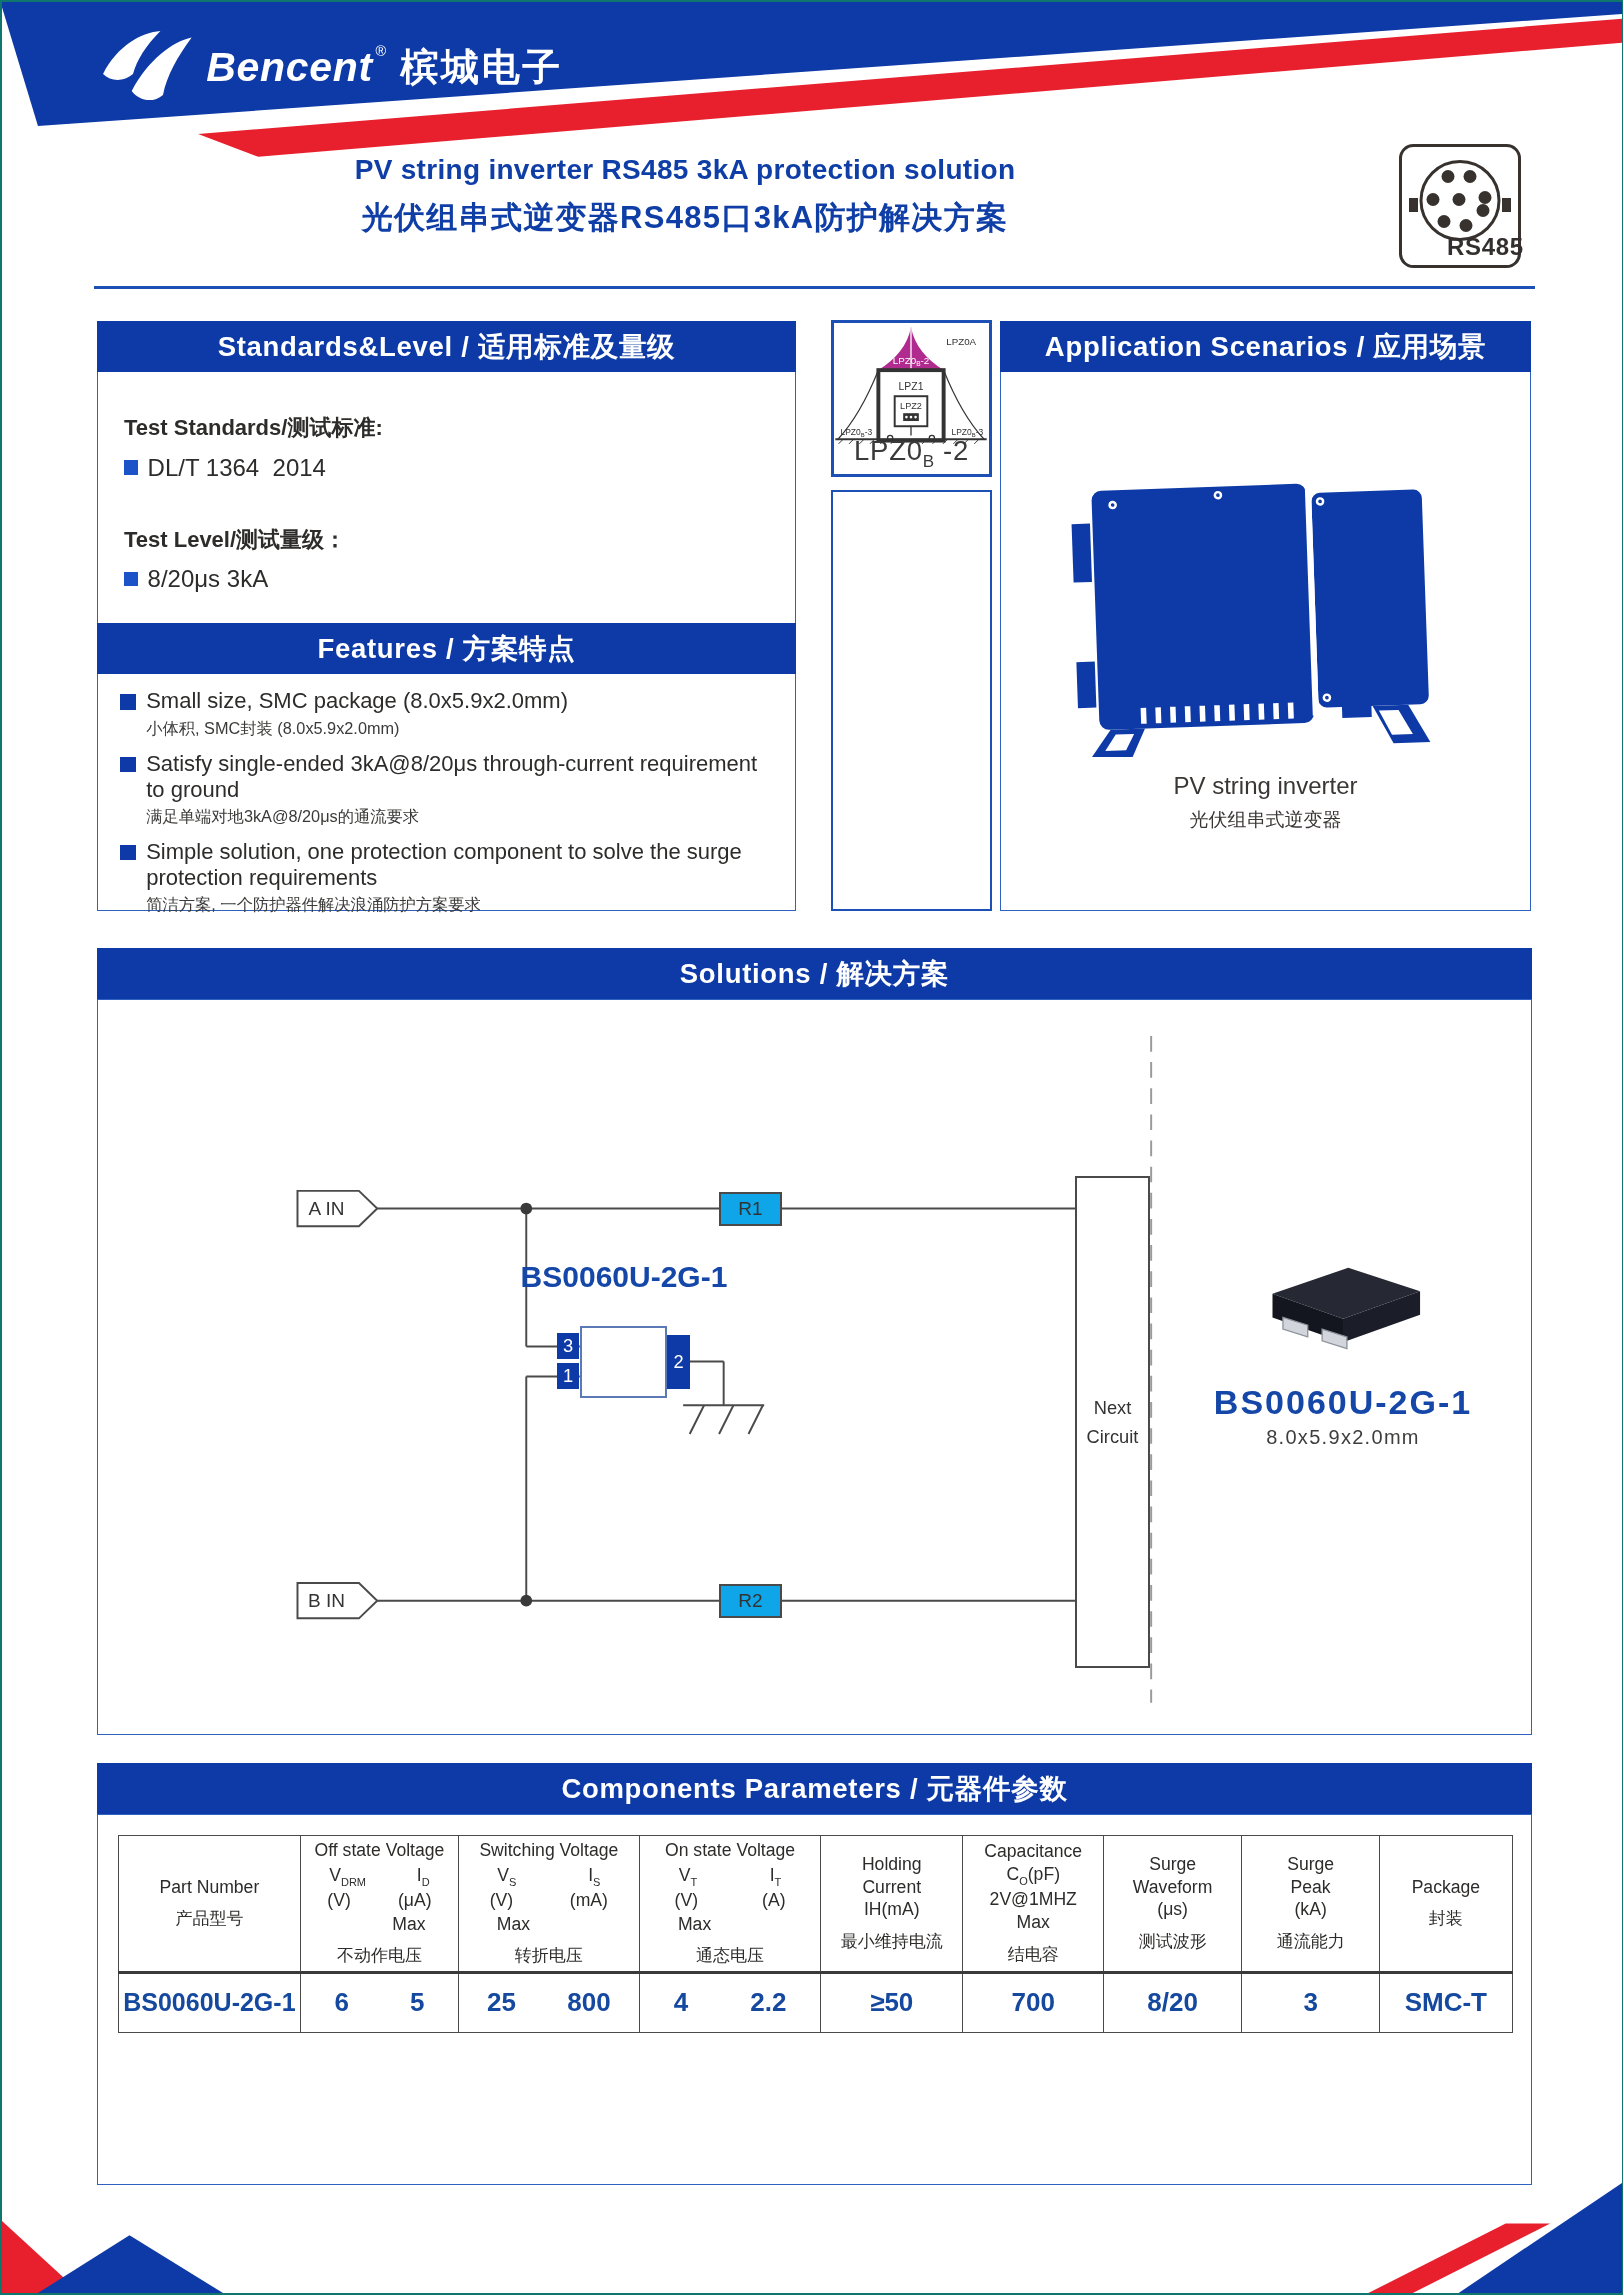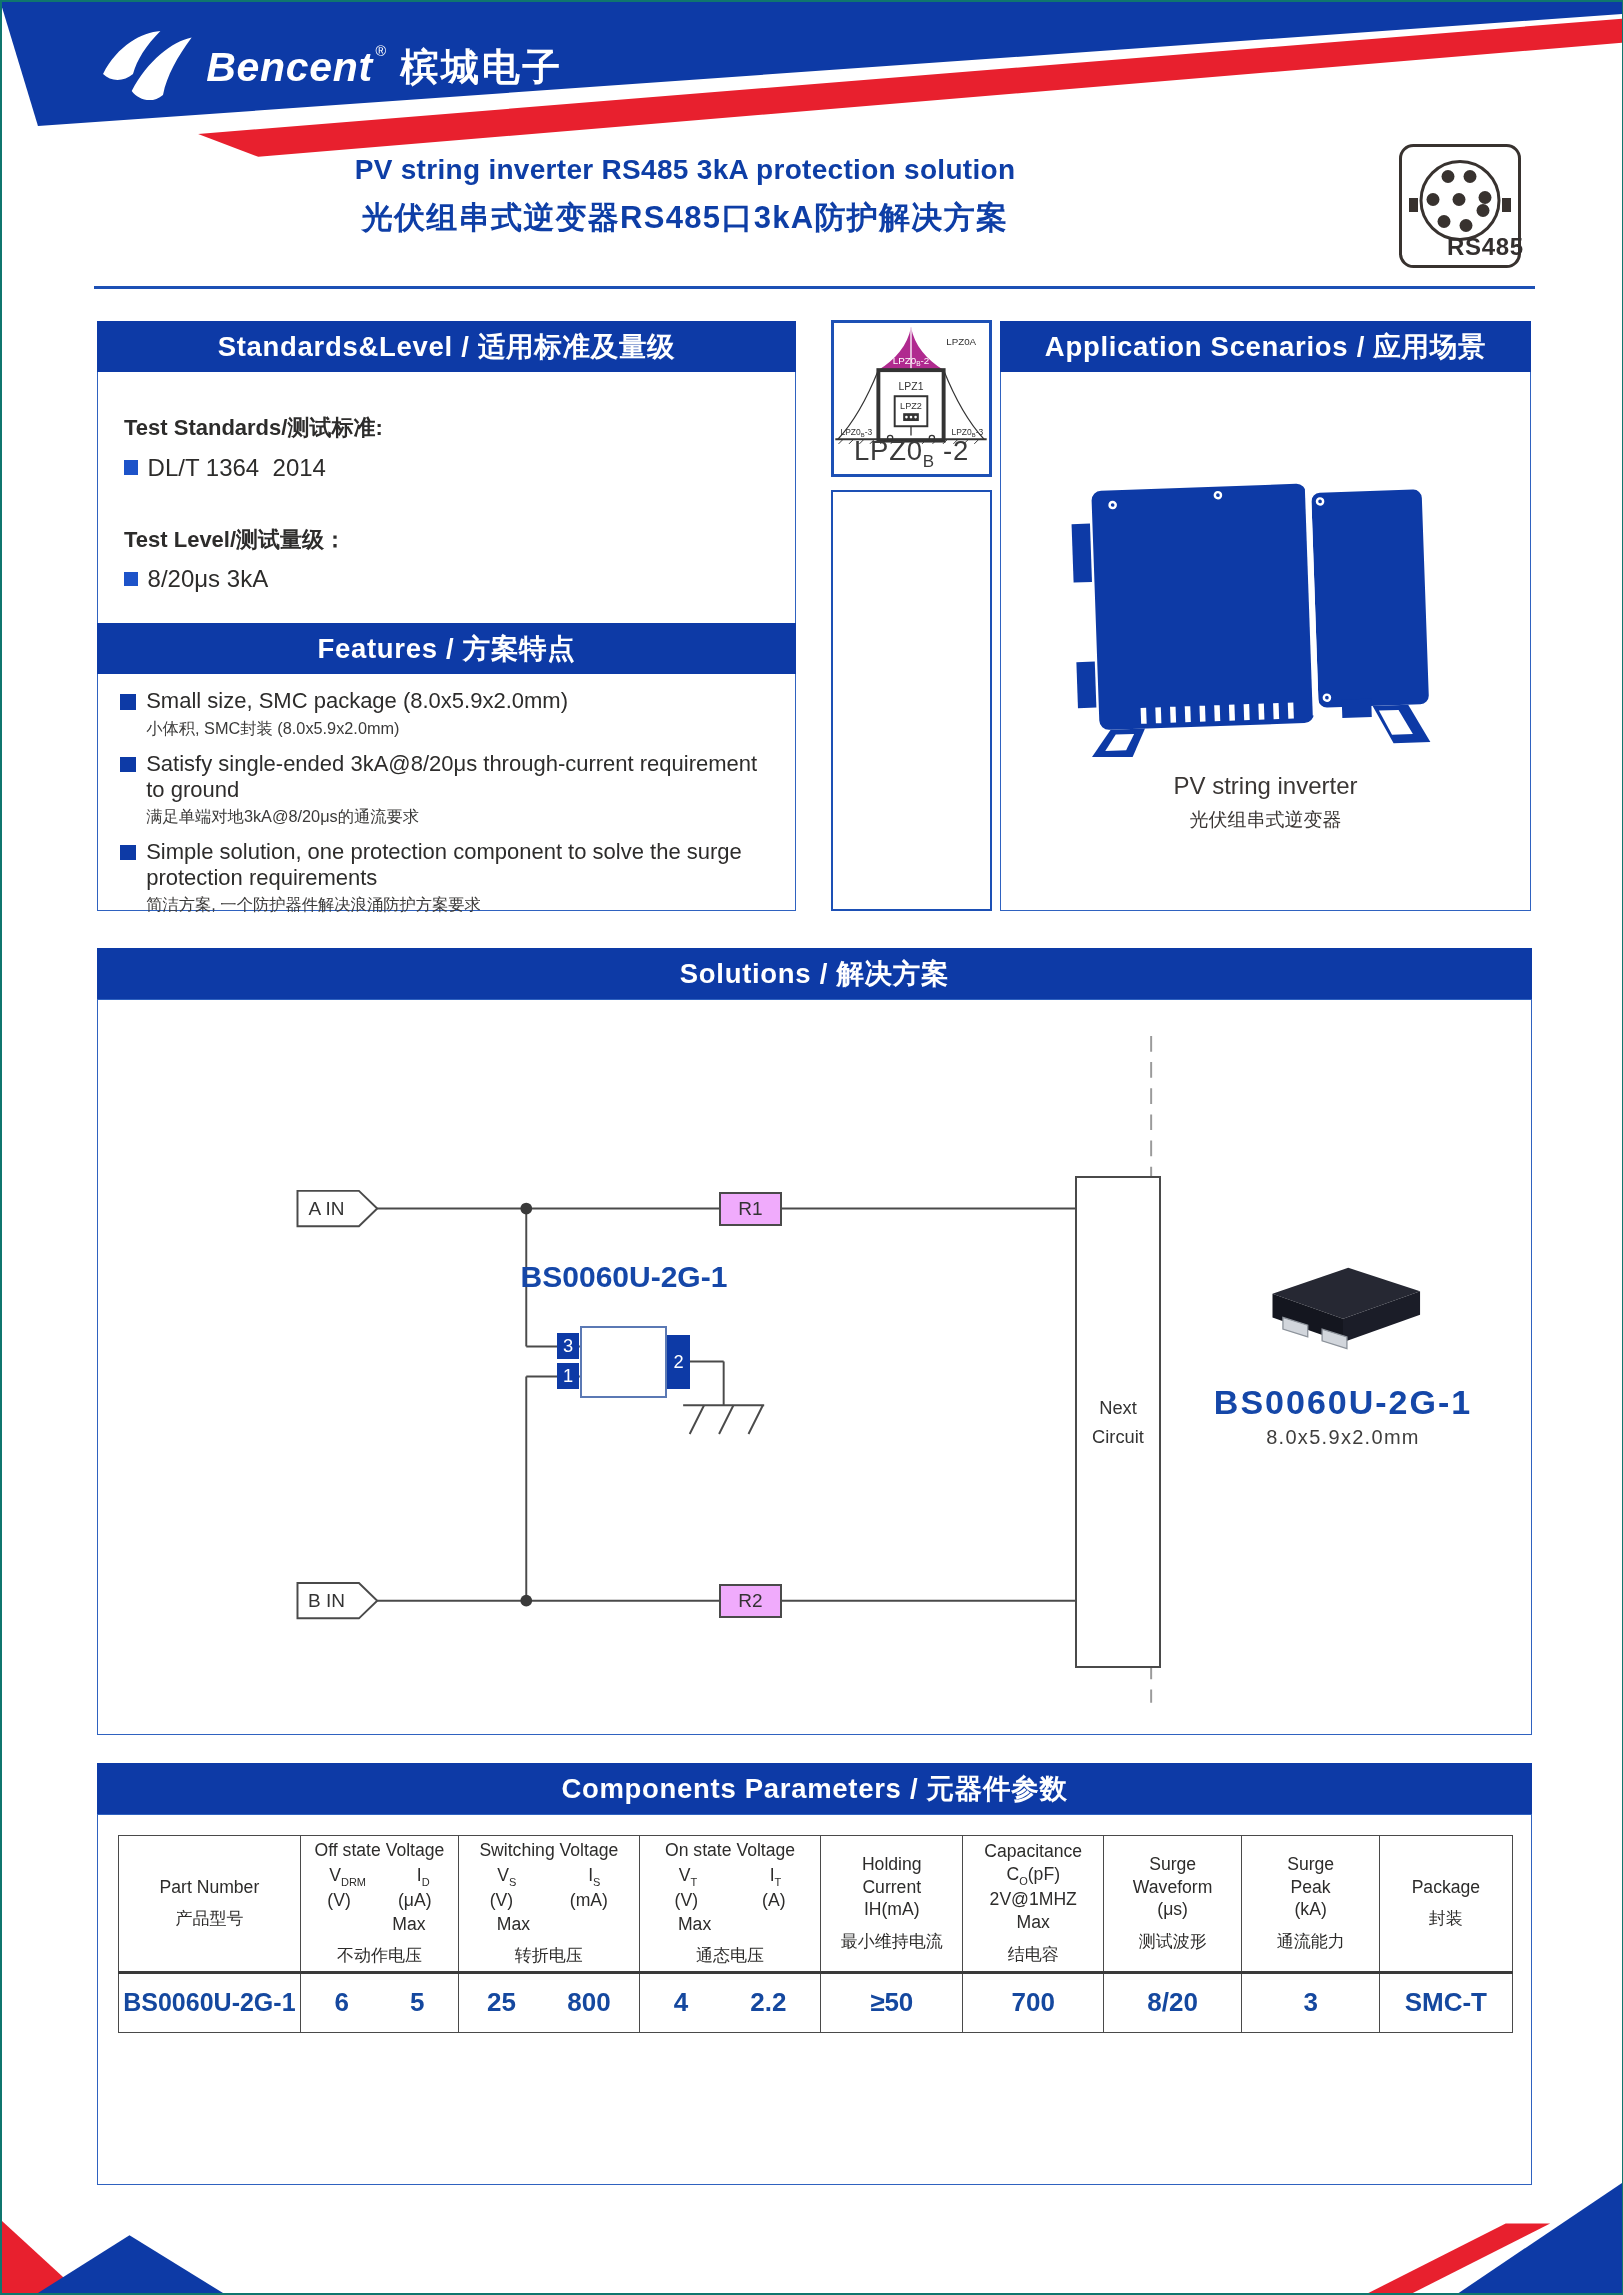--- a/index.html
+++ b/index.html
@@ -51,23 +51,23 @@
   
   .feat-content{padding:14.4px 23.5px 0 22px;}
   .feat-item{display:flex;margin-bottom:11px;}
   .feat-sq{width:15.7px;height:15.7px;background:#0d3aa6;margin:5.9px 10.5px 0 0;flex:none;}
   .feat-en{font-size:22px;color:#2d2c2b;line-height:1.18;}
   .feat-cn{font-size:16.3px;color:#3b3a39;margin-top:3.3px;}
   
   .sol-box{position:absolute;left:95px;top:997px;width:1435px;height:736px;background:#fff;border:1.3px solid #2f62c0;}
   .circuit-svg{position:absolute;left:0;top:0;width:1435px;height:736px;}
   .flag-label{position:absolute;width:63px;height:35px;line-height:35px;text-align:center;font-size:19px;color:#333;}
-  .rbox{position:absolute;width:63px;height:34px;border:2px solid #4a4a4a;background:#f0abfc;
+  .rbox{position:absolute;width:63px;height:34px;border:2px solid #4a4a4a;background:#0ea5e9;
     display:flex;align-items:center;justify-content:center;font-size:19px;color:#333;}
-  .next-box{position:absolute;left:977px;top:176px;width:86px;height:492px;border:2px solid #4a4a4a;background:#fff;
+  .next-box{position:absolute;left:977px;top:176px;width:75px;height:492px;border:2px solid #4a4a4a;background:#fff;
     display:flex;flex-direction:column;align-items:center;justify-content:center;font-size:18.3px;color:#333;line-height:1.6;}
   .comp-body{position:absolute;left:482px;top:326px;width:87px;height:72px;border:2px solid #5b79b4;background:#fff;}
   .pin{position:absolute;background:#0d3aa6;color:#fff;font-size:18.3px;display:flex;align-items:center;justify-content:center;}
   .comp-label{position:absolute;left:382px;top:260px;width:288px;text-align:center;font-size:30px;font-weight:bold;color:#1547a8;}
   .prod-name{position:absolute;left:1098px;top:383px;width:294px;text-align:center;font-size:34px;font-weight:bold;color:#1547a8;letter-spacing:2px;}
   .prod-size{position:absolute;left:1098px;top:426px;width:294px;text-align:center;font-size:20px;color:#3f3e3d;letter-spacing:1.3px;}
   .chip-svg{position:absolute;left:1147px;top:256px;}
   
   .param-box{position:absolute;left:95px;top:1812px;width:1435px;height:371px;background:#fff;border:1.3px solid #2f62c0;}
   table.ptable{position:absolute;left:19.6px;top:19.6px;width:1395px;border-collapse:collapse;table-layout:fixed;}

